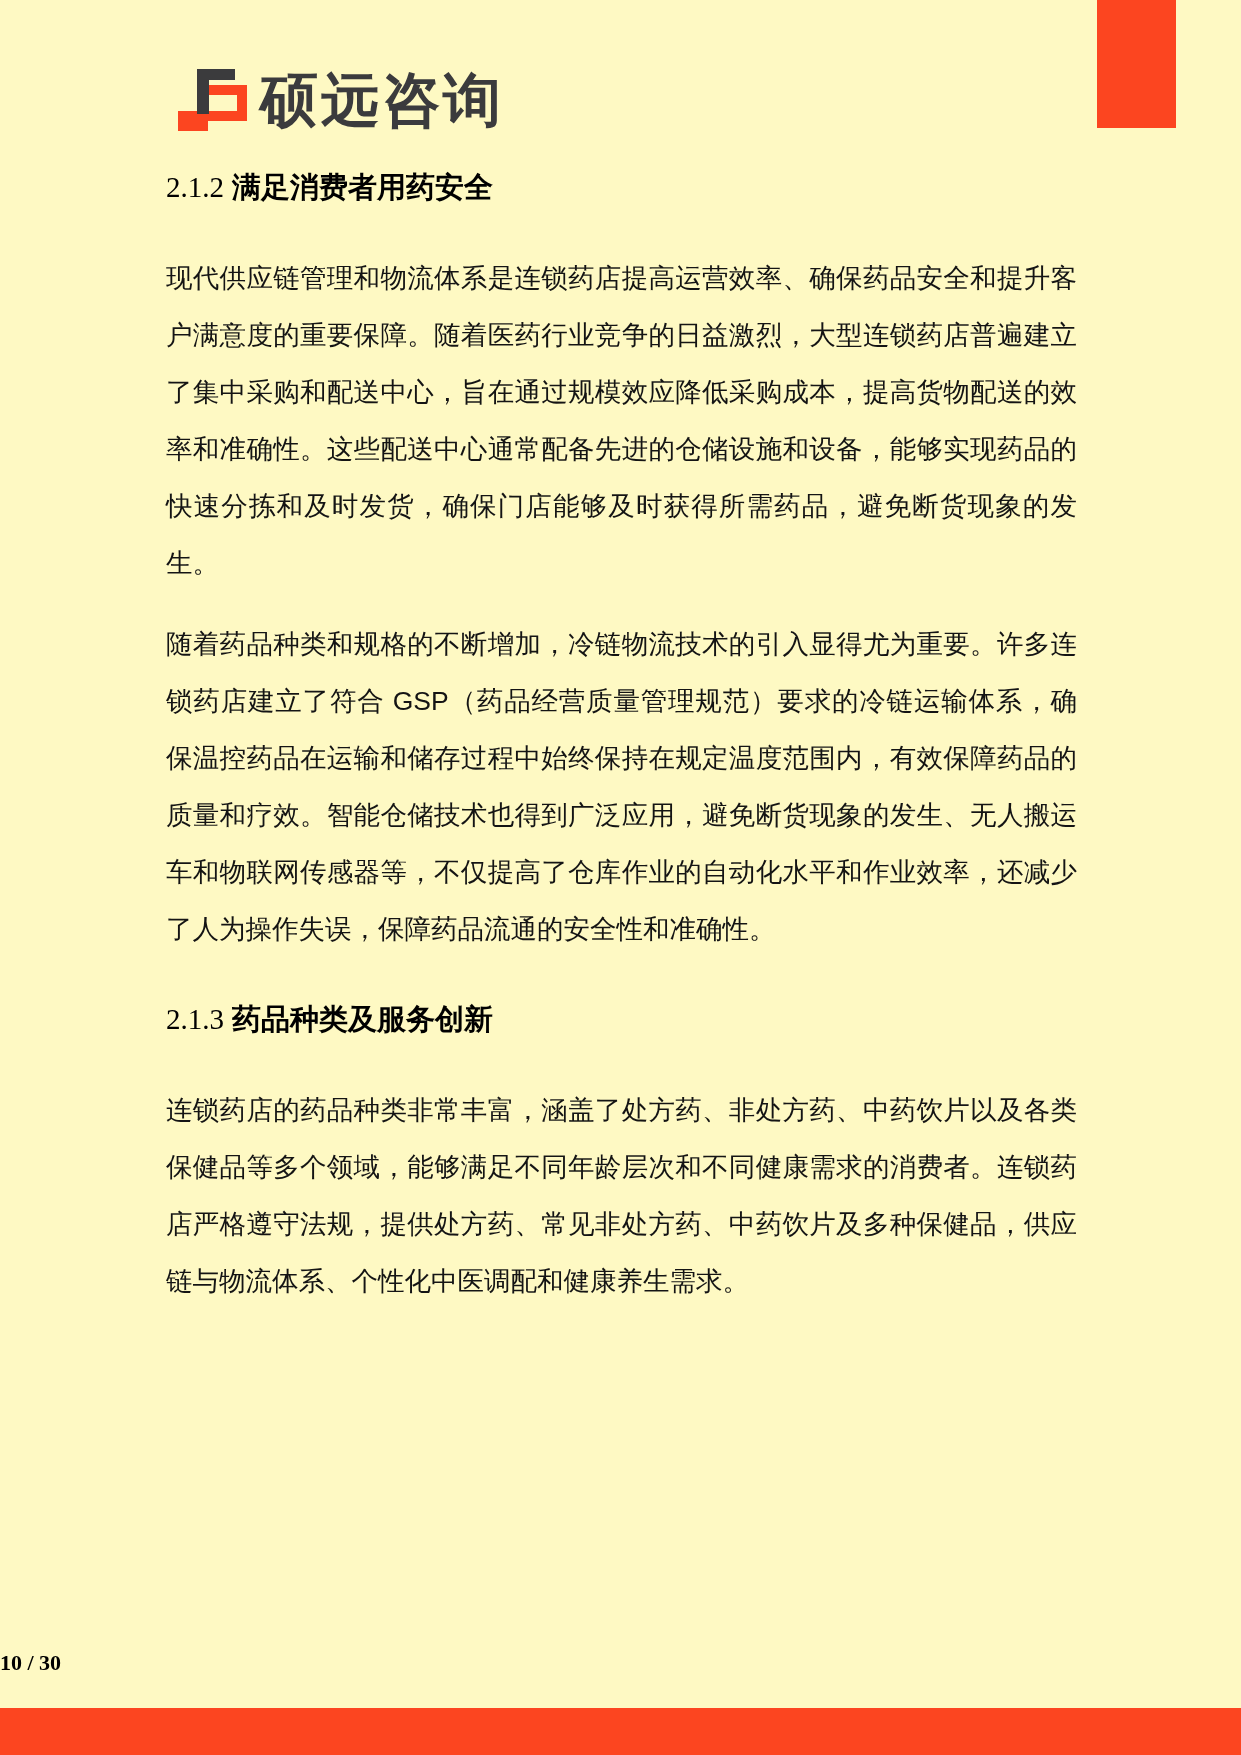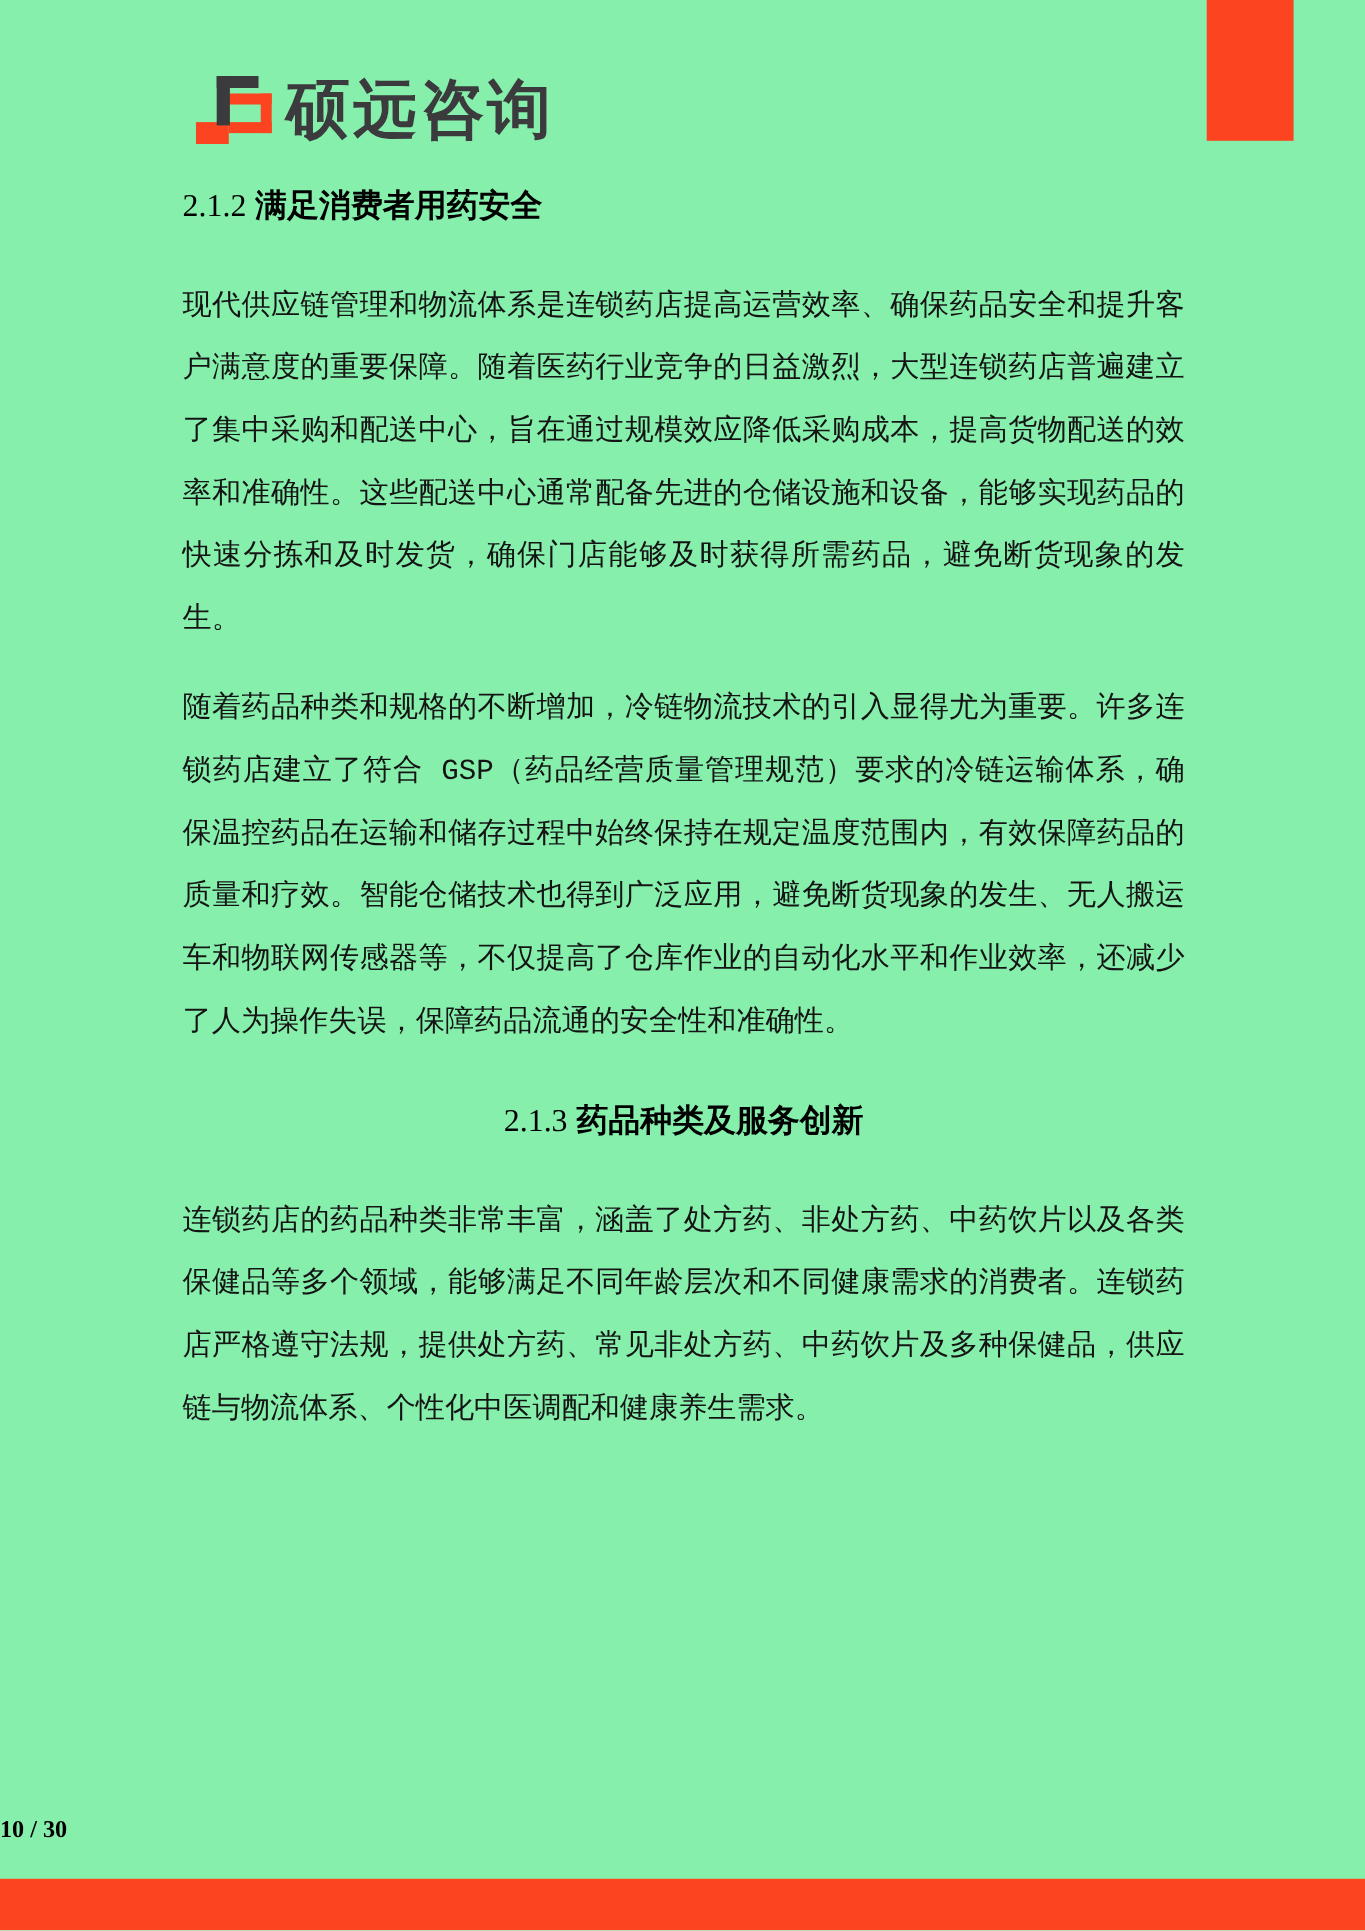--- a/index.html
+++ b/index.html
@@ -1,20 +1,20 @@
 <!DOCTYPE html>
 <html lang="zh"><head>
 <meta charset="utf-8">
 <style>
   html,body{margin:0;padding:0;background:#e8e8e8;}
   .page{
     position:relative;
     width:1241px;height:1755px;
     margin:0 auto;
-    background:#86efac;
+    background:#fef9c3;
     overflow:hidden;
     font-family:"Liberation Sans", sans-serif;
   }
   
   .corner-accent{
     position:absolute;left:1097px;top:0;width:79px;height:128px;
     background:#FC4520;
   }
   
   .bottom-accent{
@@ -34,27 +34,26 @@
   
   .content{
     position:absolute;left:166px;top:0;width:911px;
     color:#0f0f0f;
   }
   h2{
     margin:0;font-size:29px;line-height:34px;font-weight:700;color:#000;
   }
   h2 .h-num{font-family:"Liberation Serif", serif;font-weight:400;}
   h2.first{margin-top:170px;}
-  h2.second{margin-top:44px;text-align:center;}
+  h2.second{margin-top:44px;}
   .content p{
     margin:24px 0 0 0;
     font-size:26.5px;line-height:57px;
     text-align:justify;text-justify:inter-ideograph;
     color:#141414;
-    font-family:Liberation Mono, monospace;
   }
   .content p.after-heading{margin-top:46px;}
   
   .page-num{
     position:absolute;left:0;top:1650px;width:100%;
     text-align:left;
     font-family:"Liberation Serif", serif;
     font-weight:700;font-size:22px;color:#000;
   }
 </style>

